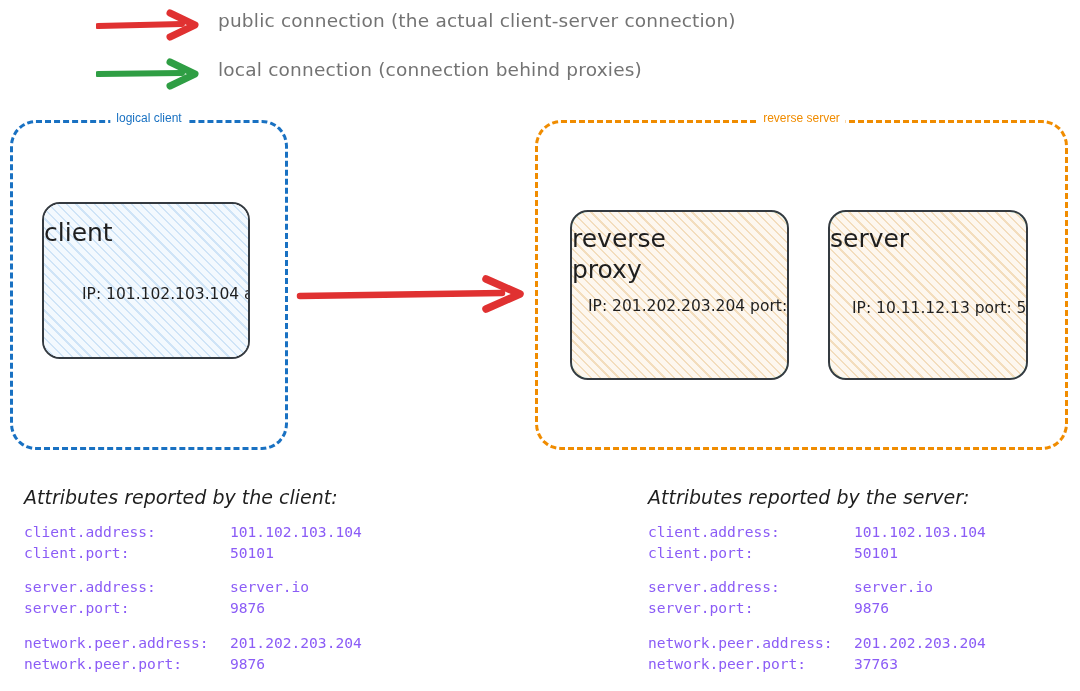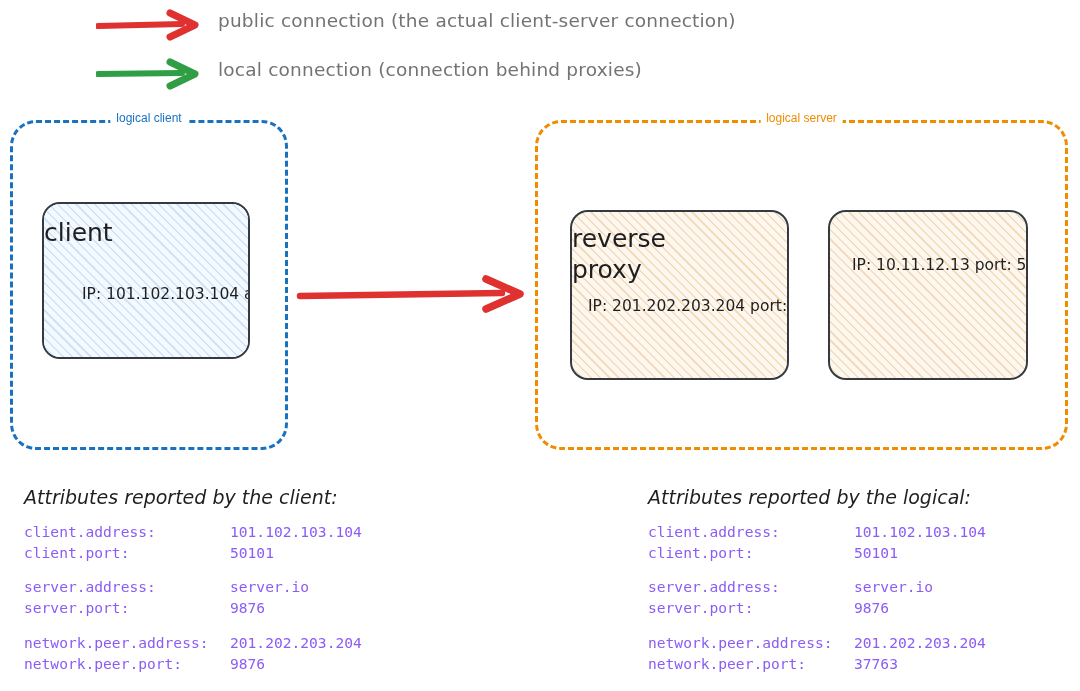--- a/index.html
+++ b/index.html
@@ -208,35 +208,36 @@
 address: client.io</div>
   </div>
 </div>
 
 <svg id="main-arrow" viewBox="0 0 238 46">
   <path d="M4 24 L206 21" stroke="#e03131" stroke-width="6.5" stroke-linecap="round" fill="none"></path>
   <path d="M190 7 L224 22 L190 37" stroke="#e03131" stroke-width="7.5" stroke-linecap="round" stroke-linejoin="round" fill="none"></path>
 </svg>
 
 <div class="logical-group" id="logical-server-group">
-  <div class="group-label" id="logical-server-label">logical server</div>
+  <div class="group-label" id="logical-server-label">reverse server</div>
 </div>
 
 <div class="node-box fill-tan" id="node-reverse-proxy">
   <div class="node-inner">
     <div class="node-title">reverse
 proxy</div>
     <div class="node-lines">IP: 201.202.203.204
 port: 9876
 address: server.io</div>
   </div>
 </div>
 
 <div class="node-box fill-tan" id="node-server">
   <div class="node-inner">
+    <div class="node-title">server</div>
     <div class="node-lines">IP: 10.11.12.13
 port: 5678
 address: the-server</div>
   </div>
 </div>
 
 <div class="attr-panel" id="attrs-client">
   <div class="attr-heading">Attributes reported by the client:</div>
   <table class="attr-table">
     <tbody>
@@ -270,21 +271,21 @@
       </tr>
       <tr>
         <td class="attr-key">network.peer.port:</td>
         <td class="attr-val">9876</td>
       </tr>
     </tbody>
   </table>
 </div>
 
 <div class="attr-panel" id="attrs-server">
-  <div class="attr-heading">Attributes reported by the logical:</div>
+  <div class="attr-heading">Attributes reported by the server:</div>
   <table class="attr-table">
     <tbody>
       <tr>
         <td class="attr-key">client.address:</td>
         <td class="attr-val">101.102.103.104</td>
       </tr>
       <tr>
         <td class="attr-key">client.port:</td>
         <td class="attr-val">50101</td>
       </tr>

